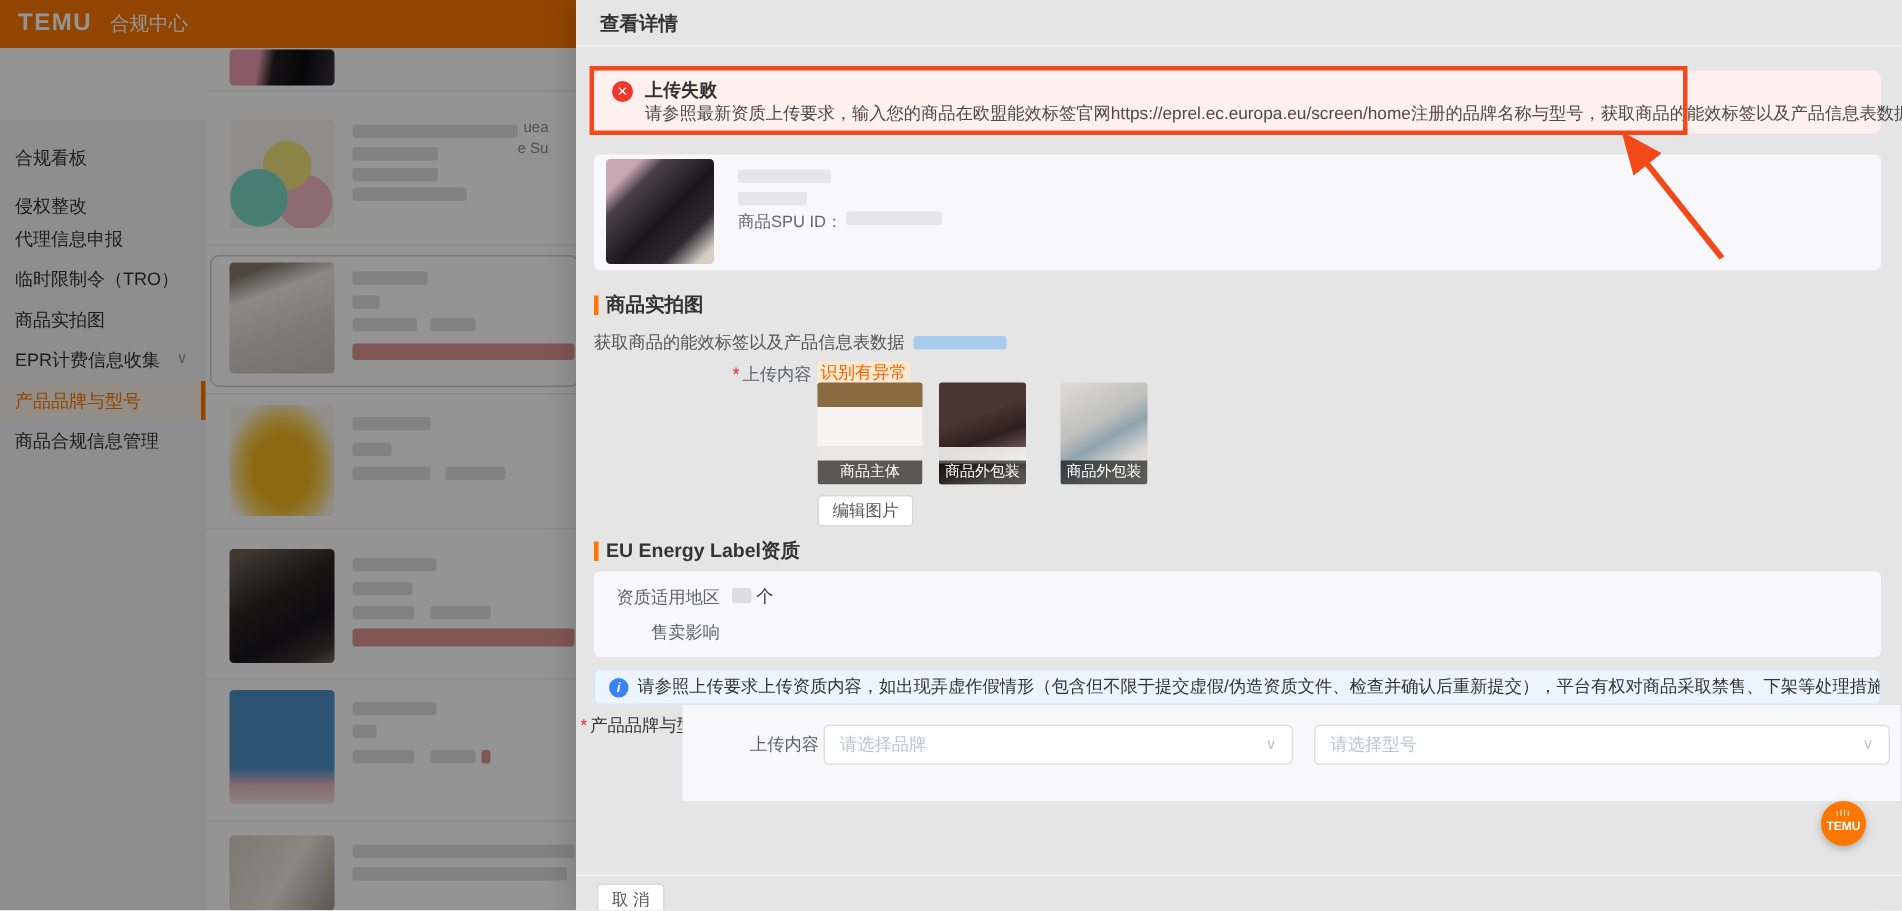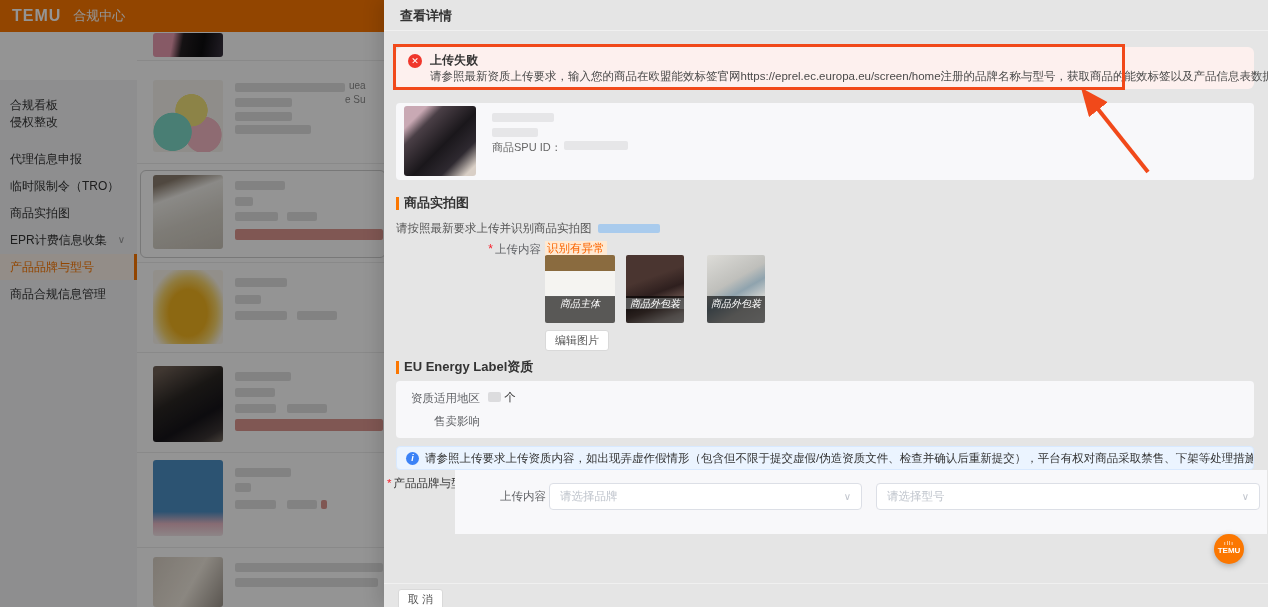--- a/index.html
+++ b/index.html
@@ -63,22 +63,22 @@
   .sec-bar { width:3px; height:13px; background:#fb7701; }
 
   .instr { font-size:11.5px; color:#555; }
   .link-bar { display:inline-block; width:62px; height:9px; background:#a9cbed; border-radius:2px; vertical-align:middle; margin-left:6px; }
 
   .req-star { color:#f5222d; margin-right:2px; }
   .fld-label { color:#606266; font-size:11.5px; }
   .status-warn { color:#fa6400; font-size:11.5px; background:#ffe9d2; border-bottom:1px solid #fa6400; padding:0 2px; }
 
   .shot { position:absolute; top:255px; height:68px; border-radius:2px; overflow:hidden; }
-  .shot-cap { position:absolute; left:0; right:0; bottom:0; height:27px; background:rgba(0,0,0,0.62);
-              color:#fff; font-size:10px; text-align:center; line-height:16px;font-style:italic; }
+  .shot-cap { position:absolute; left:0; right:0; bottom:0; height:16px; background:rgba(0,0,0,0.62);
+              color:#fff; font-size:10px; text-align:center; line-height:16px; }
   .shot1 { left:161px; width:70px;
      background:linear-gradient(180deg,#8a6b3f 0 24%,#f5f4f1 24% 62%,#e9e7e2 62% 100%); }
   .shot2 { left:242px; width:58px;
      background:linear-gradient(160deg,#4a3530 0 35%,#2e1f1e 55%,#6b544e 72%,#cfc3bd 88%,#efe9e6); }
   .shot3 { left:323px; width:58px;
      background:linear-gradient(150deg,#dddcd8,#bfbfbb 40%,#8fa3ae 55%,#d9d8d4 75%,#efefec); }
 
   .btn { display:inline-block; background:#fff; border:1px solid #d9d9d9; border-radius:3px;
          color:#555; font-size:11px; padding:2px 9px; cursor:pointer; font-family:inherit; }
 
@@ -112,21 +112,21 @@
 
 <div id="app">
 
   <div class="abs top-header">
     <span class="brand">TEMU</span>
     <span class="app-title">合规中心</span>
   </div>
 
   <div class="abs sidebar">
     <div class="side-item" style="top:12px"><span>合规看板</span></div>
-    <div class="side-item" style="top:29px"><span>侵权整改</span></div>
+    <div class="side-item" style="top:44px"><span>侵权整改</span></div>
     <div class="side-item" style="top:66px"><span>代理信息申报</span></div>
     <div class="side-item" style="top:93px"><span>临时限制令（TRO）</span></div>
     <div class="side-item" style="top:120px"><span>商品实拍图</span></div>
     <div class="side-item" style="top:147px">
       <span>EPR计费信息收集</span>
       <span class="side-chevron" style="top:8px;line-height:10px">∨</span>
     </div>
     <div class="side-item active" style="top:174px"><span>产品品牌与型号</span></div>
     <div class="side-item" style="top:201px"><span>商品合规信息管理</span></div>
     <div class="side-foot">
@@ -228,21 +228,21 @@
       <div class="pcard-bar" style="left:96px;top:10px;width:62px"></div>
       <div class="pcard-bar" style="left:96px;top:25px;width:46px"></div>
       <span class="spu-label">商品SPU ID：</span>
       <div class="spu-bar"></div>
     </div>
 
     <div class="abs sec-bar" style="left:12px;top:197px"></div>
     <div class="abs sec-head" style="left:20px;top:194px">商品实拍图</div>
 
     <div class="abs instr" style="left:12px;top:221px">
-      <span>请按照最新要求上传并识别商品实拍图</span><span class="link-bar"></span>
+      <span>获取商品的能效标签以及产品信息表数据</span><span class="link-bar"></span>
     </div>
 
     <div class="abs" style="left:12px;top:242px;width:145px;text-align:right">
       <span class="req-star">*</span><span class="fld-label">上传内容</span>
     </div>
     <span class="abs status-warn" style="left:161px;top:241px">识别有异常</span>
 
     <div class="shot shot1">
       <div class="shot-cap">商品主体</div>
     </div>

